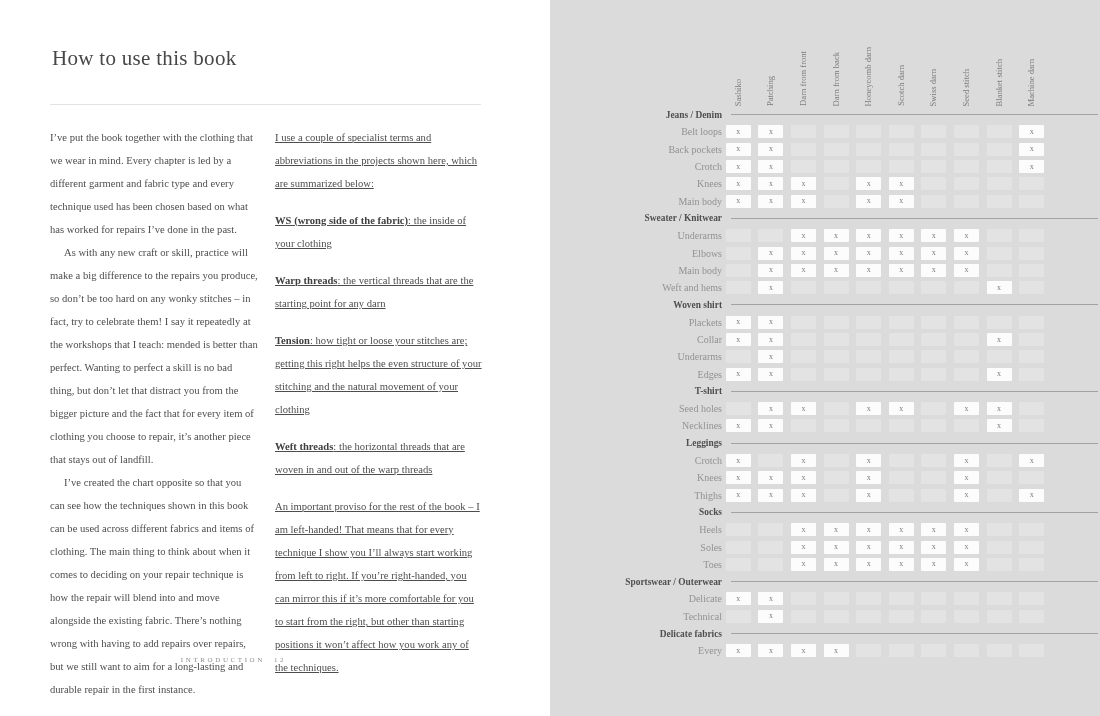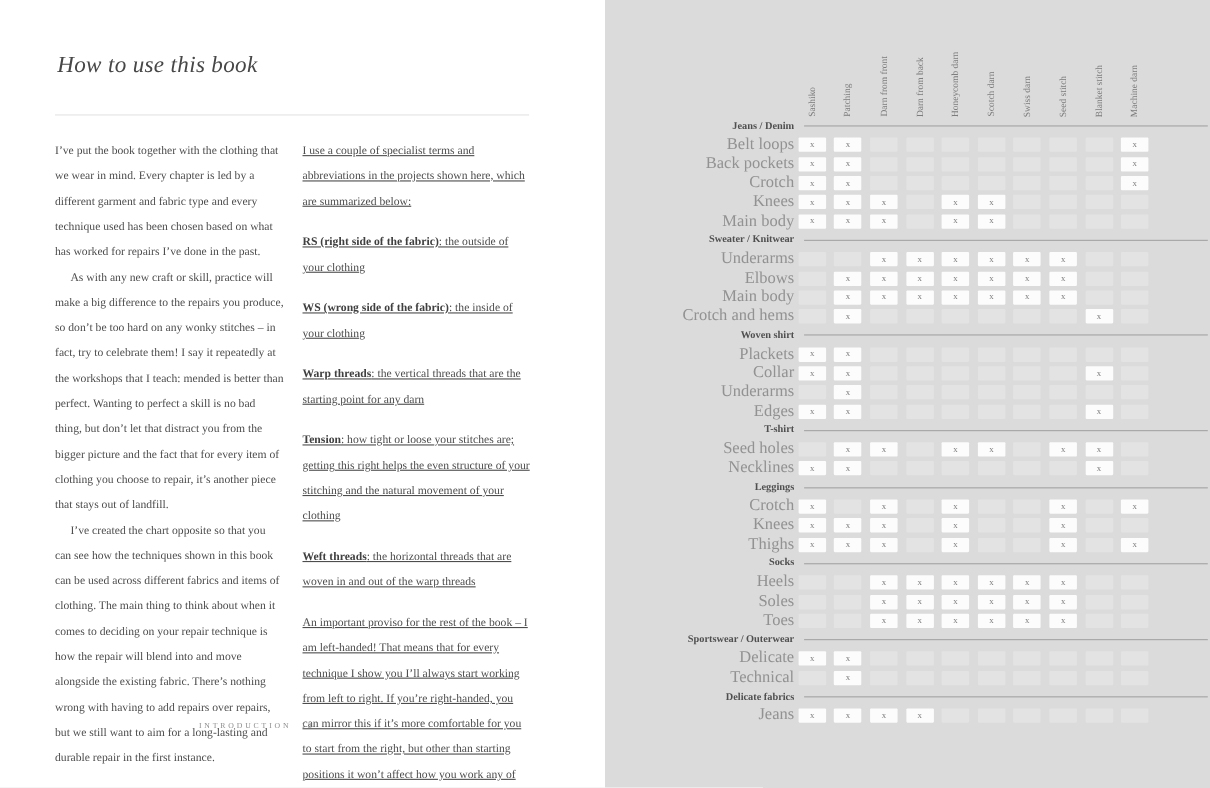--- a/index.html
+++ b/index.html
@@ -9,21 +9,21 @@
     font-family:"Liberation Serif", serif;
   }
   .left-page {
     position:absolute; left:0; top:0; width:550px; height:716px; background:#ffffff;
   }
   .right-page {
     position:absolute; left:550px; top:0; width:550px; height:716px; background:#dbdbdb;
   }
   .page-title {
     position:absolute; left:52px; top:46px;
-    font-style:italic; font-size:21px; color:#474747; letter-spacing:0.3px;
+    font-size:21px; color:#474747; letter-spacing:0.3px;
   }
   .title-rule {
     position:absolute; left:50px; top:104px; width:431px; height:0;
     border-top:1px solid #e3e3e3;
   }
   .text-col {
     position:absolute; top:126px; font-size:10.6px; line-height:23px; color:#4d4d4d;
   }
   .text-col-1 { left:50px;  width:208px; }
   .text-col-2 { left:275px; width:208px;text-decoration:underline; }
@@ -49,21 +49,21 @@
     white-space:nowrap; font-size:8.6px; color:#7c7c7c; padding-left:1px;
   }
   .cat-row { display:flex; height:17.3px; align-items:center; }
   .cat-label {
     width:172px; text-align:right; font-weight:bold;
     font-size:9.4px; color:#4f4f4f; white-space:nowrap;
   }
   .cat-rule { flex:1; height:0; border-top:1px solid #a3a3a3; margin-left:9px; margin-right:2px; }
   .item-row { display:flex; height:17.3px; align-items:center; }
   .row-label {
-    width:172px; text-align:right; font-size:15px; color:#929292; white-space:nowrap;
+    width:172px; text-align:right; font-size:10px; color:#929292; white-space:nowrap;
   }
   .cell-wrap { width:32.6px; display:flex; justify-content:center; align-items:center; }
   .cell {
     width:25px; height:13px; background:#e3e3e3; border-radius:1px;
     display:flex; justify-content:center; align-items:center;
     font-size:8px; line-height:1; color:#7e7e7e;
   }
   .cell.marked { background:#fcfcfc; }
 </style>
 </head>
@@ -72,21 +72,20 @@
 <div class="left-page">
   <div class="page-title">How to use this book</div>
   <div class="title-rule"></div>
   <div class="text-col text-col-1" id="col1">
       <p>I’ve put the book together with the clothing that we wear in mind. Every chapter is led by a different garment and fabric type and every technique used has been chosen based on what has worked for repairs I’ve done in the past.</p>
       <p class="indent">As with any new craft or skill, practice will make a big difference to the repairs you produce, so don’t be too hard on any wonky stitches – in fact, try to celebrate them! I say it repeatedly at the workshops that I teach: mended is better than perfect. Wanting to perfect a skill is no bad thing, but don’t let that distract you from the bigger picture and the fact that for every item of clothing you choose to repair, it’s another piece that stays out of landfill.</p>
       <p class="indent">I’ve created the chart opposite so that you can see how the techniques shown in this book can be used across different fabrics and items of clothing. The main thing to think about when it comes to deciding on your repair technique is how the repair will blend into and move alongside the existing fabric. There’s nothing wrong with having to add repairs over repairs, but we still want to aim for a long-lasting and durable repair in the first instance.</p>
     </div>
   <div class="text-col text-col-2" id="col2">
       <p>I use a couple of specialist terms and abbreviations in the projects shown here, which are summarized below:</p>
-      <p><strong>RS (right side of the fabric)</strong>: the outside of your clothing</p>
       <p><strong>WS (wrong side of the fabric)</strong>: the inside of your clothing</p>
       <p><strong>Warp threads</strong>: the vertical threads that are the starting point for any darn</p>
       <p><strong>Tension</strong>: how tight or loose your stitches are; getting this right helps the even structure of your stitching and the natural movement of your clothing</p>
       <p><strong>Weft threads</strong>: the horizontal threads that are woven in and out of the warp threads</p>
       <p>An important proviso for the rest of the book – I am left-handed! That means that for every technique I show you I’ll always start working from left to right. If you’re right-handed, you can mirror this if it’s more comfortable for you to start from the right, but other than starting positions it won’t affect how you work any of the techniques.</p>
     </div>
   <div class="footer">
     <span>INTRODUCTION</span><span class="pgnum">12</span>
   </div>
 </div>
@@ -392,21 +391,21 @@
           <div class="cell marked">x</div>
         </div>
         <div class="cell-wrap">
           <div class="cell"></div>
         </div>
         <div class="cell-wrap">
           <div class="cell"></div>
         </div>
       </div>
       <div class="item-row">
-        <div class="row-label">Crotch and hems</div>
+        <div class="row-label">Weft and hems</div>
         <div class="cell-wrap">
           <div class="cell"></div>
         </div>
         <div class="cell-wrap">
           <div class="cell marked">x</div>
         </div>
         <div class="cell-wrap">
           <div class="cell"></div>
         </div>
         <div class="cell-wrap">
@@ -911,21 +910,21 @@
         </div>
         <div class="cell-wrap">
           <div class="cell"></div>
         </div>
       </div>
       <div class="cat-row">
         <div class="cat-label">Delicate fabrics</div>
         <div class="cat-rule"></div>
       </div>
       <div class="item-row">
-        <div class="row-label">Jeans</div>
+        <div class="row-label">Every</div>
         <div class="cell-wrap">
           <div class="cell marked">x</div>
         </div>
         <div class="cell-wrap">
           <div class="cell marked">x</div>
         </div>
         <div class="cell-wrap">
           <div class="cell marked">x</div>
         </div>
         <div class="cell-wrap">

